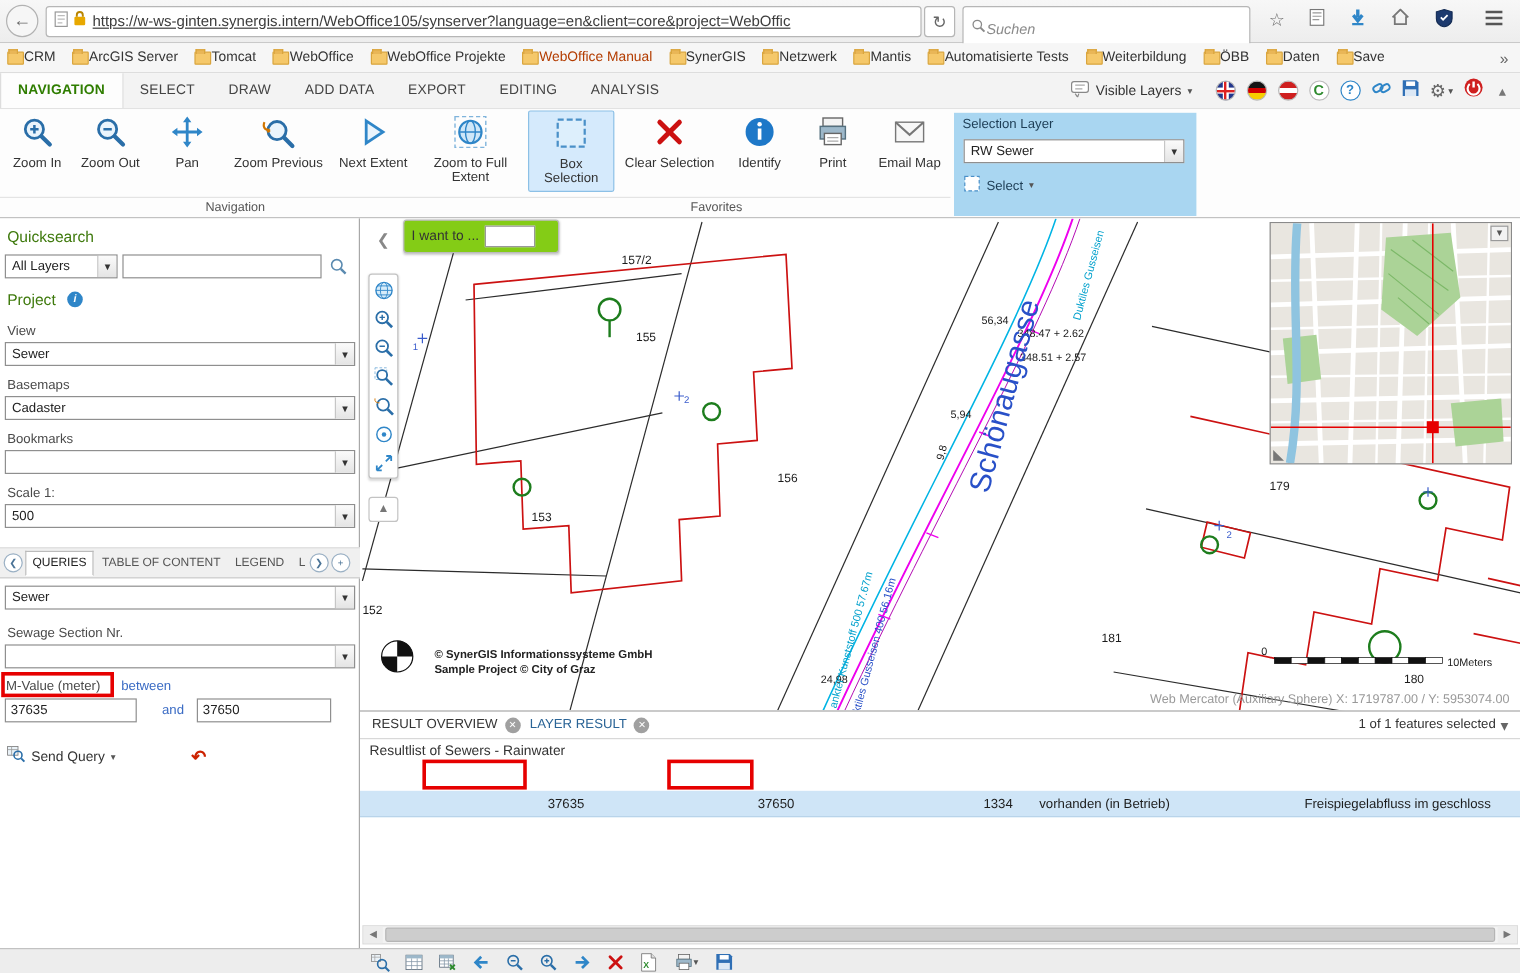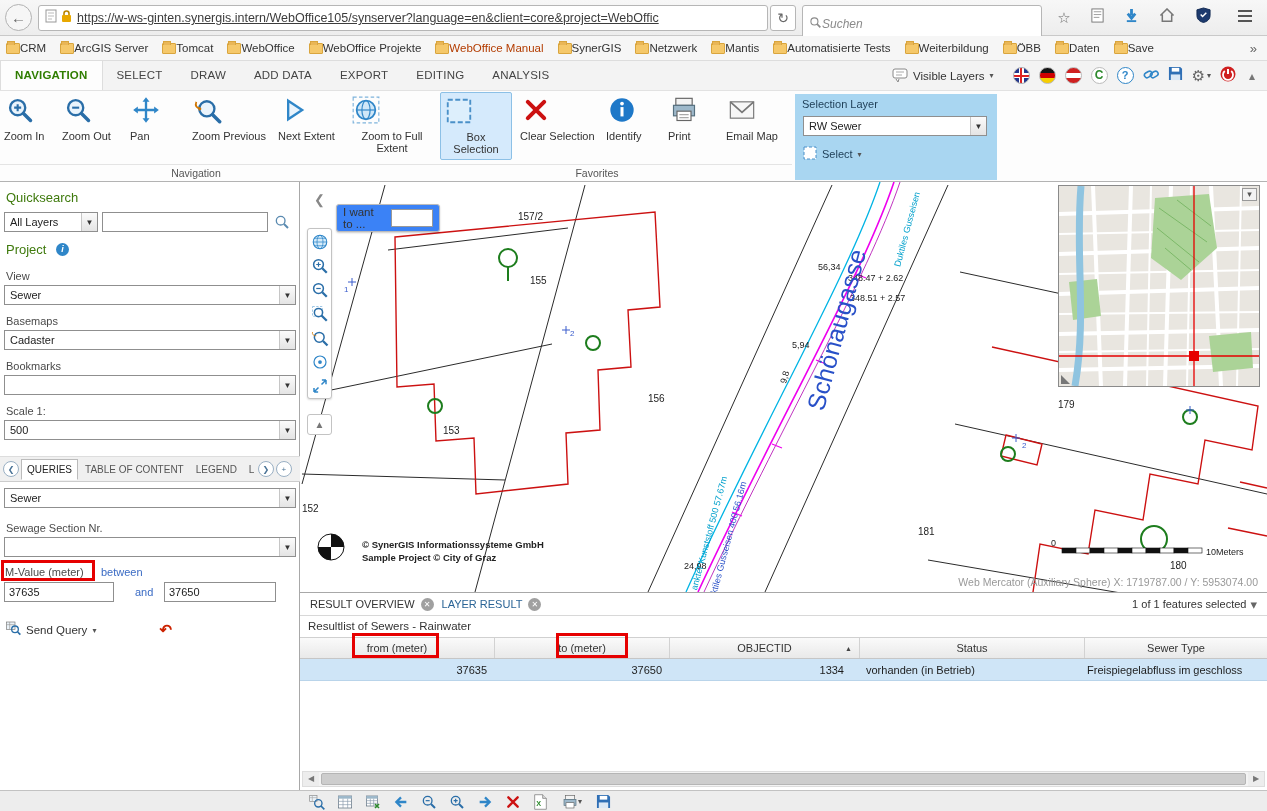--- a/index.html
+++ b/index.html
@@ -42,21 +42,21 @@
   .flag-de { background:linear-gradient(#141414 33%, #cf0000 33% 66%, #f7ce00 66%); }
   .flag-at { background:linear-gradient(#cf2020 33%, #fff 33% 66%, #cf2020 66%); }
   .cico { width:17px; height:17px; border-radius:50%; background:#fff; border:1px solid #bbb; color:#2d8a2d; font-weight:bold; font-size:12px; text-align:center; line-height:15px; }
   .qico { width:17px; height:17px; border-radius:50%; background:#fff; border:1px solid #2f86c8; color:#2f86c8; font-weight:bold; font-size:11px; text-align:center; line-height:15px; }
   .gearwrap { display:flex; align-items:center; gap:2px; color:#666; }
   .caret-s { font-size:8px; color:#555; }
   .chevup { font-size:12px; color:#777; padding:0 4px; }
 
   
   #ribbon { left:0; top:91px; width:1267px; height:91px; background:#fdfdfd; border-bottom:1px solid #b3b3b3; }
-  .rbtn { position:absolute; top:3px; display:flex; flex-direction:column; align-items:flex-start; text-align:center; }
+  .rbtn { position:absolute; top:3px; display:flex; flex-direction:column; align-items:center; text-align:center; }
   .rbtn .ric { width:32px; height:32px; display:flex; align-items:center; justify-content:center; }
   .rbtn .rlab { font-size:11px; color:#333; line-height:12px; margin-top:4px; }
   .rbtn.active { background:#d5eafc; border:1px solid #8cc0e6; border-radius:2px; padding:2px 2px 4px; top:1px; }
   .gcaption { position:absolute; top:76px; font-size:10.5px; color:#555; text-align:center; }
   #caprule { position:absolute; top:73px; left:0; width:792px; height:1px; background:#e4e4e4; }
   #selpanel { position:absolute; left:795px; top:3px; width:202px; height:86px; background:#a9d6f1; }
   #selpanel .sptitle { position:absolute; left:7px; top:4px; font-size:11px; color:#1d3d55; }
   .sel { position:absolute; display:flex; align-items:center; background:#fff; border:1px solid #8f8f8f; font-size:11px; color:#222; padding-left:5px; overflow:hidden; white-space:nowrap; }
   .sel .selcaret { margin-left:auto; width:16px; align-self:stretch; display:flex; align-items:center; justify-content:center; font-size:8px; color:#333; background:linear-gradient(#fbfbfb,#e4e4e4); border-left:1px solid #c6c6c6; }
   #selpanel .selrow { position:absolute; left:8px; top:52px; display:flex; align-items:center; gap:5px; font-size:11px; color:#1d3d55; }
@@ -72,21 +72,21 @@
   .sbtab { font-size:10px; color:#555; padding:4px 5px; white-space:nowrap; }
   .sbtab.active { background:#fff; border:1px solid #bbb; border-bottom:1px solid #fff; color:#222; }
   .sbtab.cut { overflow:hidden; max-width:12px; }
   .infoic { position:absolute; width:13px; height:13px; border-radius:50%; background:#2f86c8; color:#fff; font-size:9px; font-weight:bold; text-align:center; line-height:13px; font-style:italic; }
   #sendrow { position:absolute; left:5px; top:438px; display:flex; align-items:center; gap:5px; }
   #sendrow .sq { font-size:11.5px; color:#333; }
   .undoic { color:#cc2200; font-size:15px; font-weight:bold; margin-left:58px; }
 
   
   #map { left:300px; top:182px; width:967px; height:410px; background:#fff; overflow:hidden; }
-  #iwant { position:absolute; left:36px; top:22px; width:104px; height:28px; background:#3b82f6; border:1px solid #bbb; border-radius:3px; box-shadow:0 1px 2px rgba(0,0,0,.2); display:flex; align-items:center; gap:5px; padding:0 6px; font-size:11.5px; color:#333; }
+  #iwant { position:absolute; left:36px; top:1px; width:130px; height:28px; background:#84cc16; border:1px solid #bbb; border-radius:3px; box-shadow:0 1px 2px rgba(0,0,0,.2); display:flex; align-items:center; gap:5px; padding:0 6px; font-size:11.5px; color:#333; }
   #iwant input { width:42px; height:18px; border:1px solid #999; outline:none; }
   #vtools { position:absolute; left:7px; top:46px; width:25px; background:#fff; border:1px solid #c3c3c3; border-radius:3px; box-shadow:0 1px 2px rgba(0,0,0,.15); display:flex; flex-direction:column; align-items:center; padding:2px 0; gap:3px; }
   #vtools .vt { width:21px; height:21px; display:flex; align-items:center; justify-content:center; }
   #vchev { position:absolute; left:7px; top:232px; width:25px; height:21px; background:#fff; border:1px solid #c3c3c3; border-radius:3px; text-align:center; line-height:19px; color:#777; font-size:10px; }
   #mapcollapse { position:absolute; left:14px; top:10px; font-size:13px; color:#888; }
   #overview { position:absolute; left:758px; top:3px; width:202px; height:202px; border:1px solid #8a8a8a; background:#eceae5; }
   #ovmin { position:absolute; right:2px; top:2px; width:15px; height:13px; background:#f2f2f2; border:1px solid #999; font-size:9px; line-height:11px; text-align:center; color:#555; }
   #ovresize { position:absolute; left:2px; bottom:2px; width:0; height:0; border-left:9px solid #777; border-top:9px solid transparent; }
 
   .t-parcel { font-family:"Liberation Sans",sans-serif; font-size:10px; fill:#1c1c1c; }
@@ -717,38 +717,20 @@
       <span class="rtab active">
         <span class="tlab">LAYER RESULT</span>
         <span class="closeb">✕</span>
       </span>
       <span id="selinfo">
         <span>1 of 1 features selected</span>
         <span id="rchev">▾</span>
       </span>
     </div>
     <div id="rtitle">Resultlist of Sewers - Rainwater</div>
-    <div id="rhead">
-      <div class="hc" style="width:195px">
-          <span>from (meter)</span>
-        </div>
-      <div class="hc" style="width:175px">
-          <span>to (meter)</span>
-        </div>
-      <div class="hc" style="width:190px">
-          <span>OBJECTID</span>
-          <span class="sortarr">▲</span>
-        </div>
-      <div class="hc" style="width:225px">
-          <span>Status</span>
-        </div>
-      <div class="hc" style="width:182px;border-right:0">
-          <span>Sewer Type</span>
-        </div>
-    </div>
     <div id="rrow">
       <div class="rc num" style="width:195px">37635</div>
       <div class="rc num" style="width:175px">37650</div>
       <div class="rc num" style="width:190px;padding-right:16px">1334</div>
       <div class="rc txt" style="width:225px">vorhanden (in Betrieb)</div>
       <div class="rc txt" style="width:182px;padding-left:2px">Freispiegelabfluss im geschloss</div>
     </div>
     <div id="hscroll">
       <span class="scrbtn">◀</span>
       <span id="scrthumb"></span>

